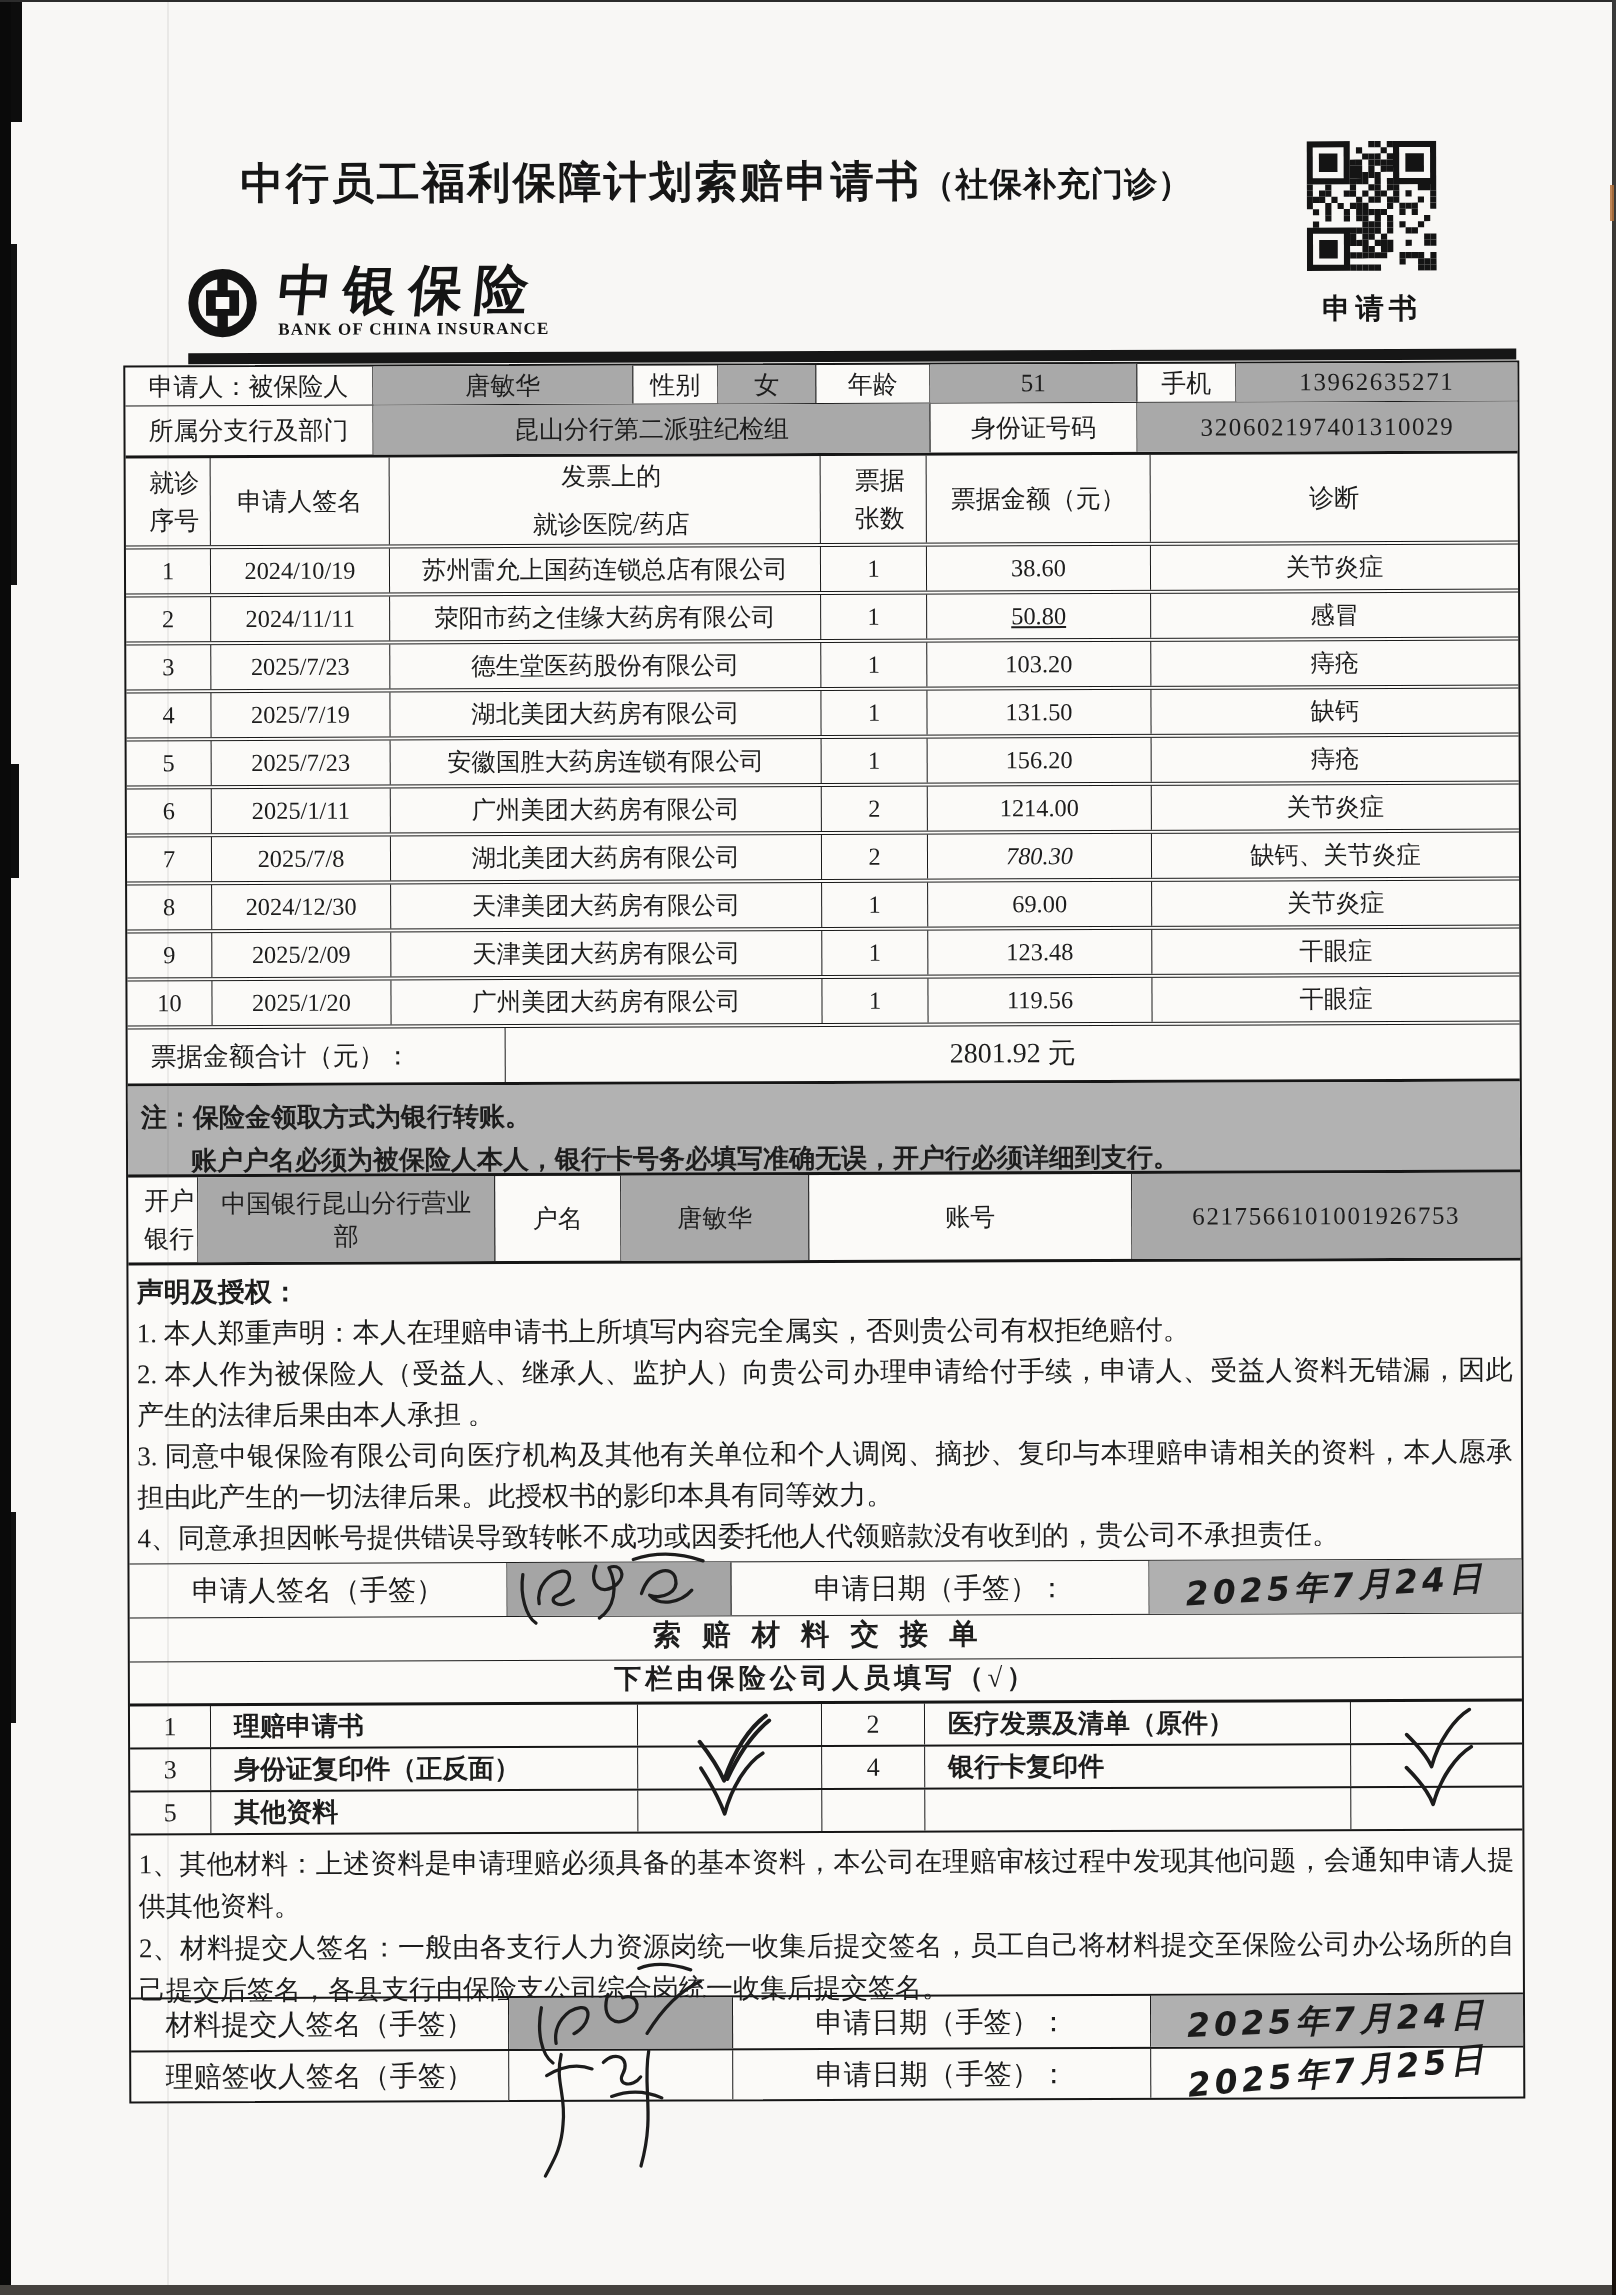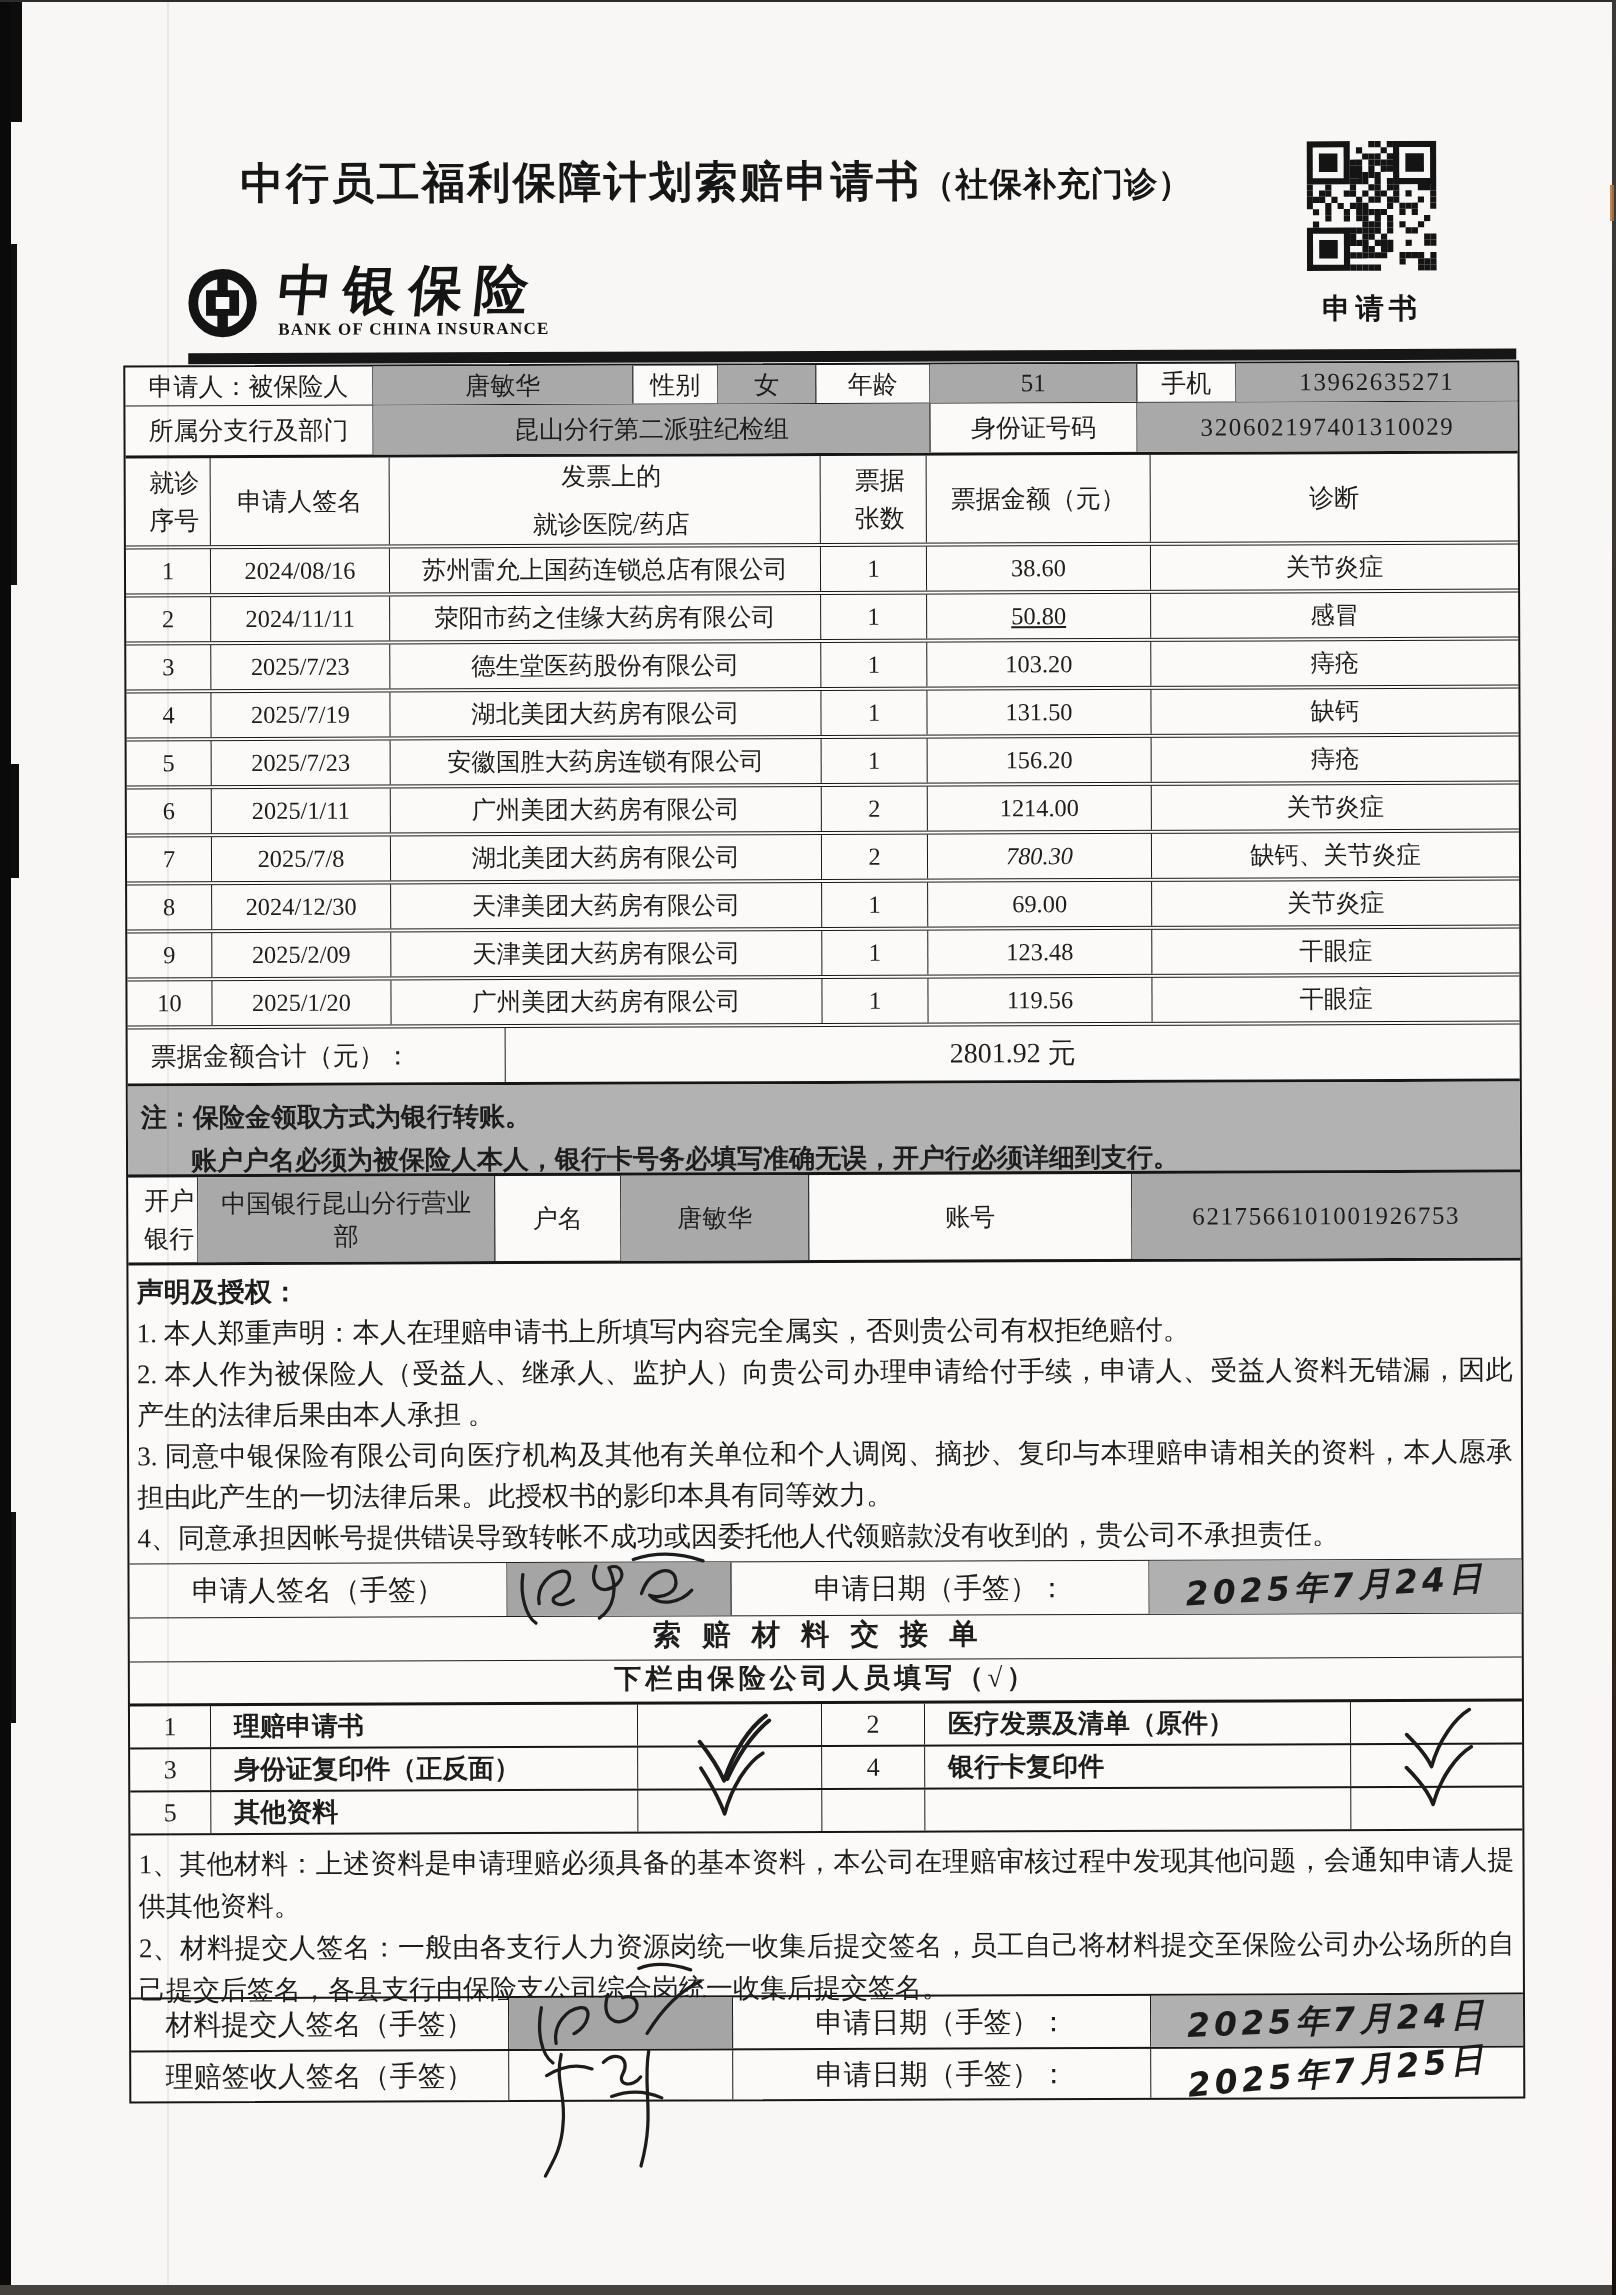--- a/index.html
+++ b/index.html
@@ -305,21 +305,21 @@
               <span>票据</span>
               <span>张数</span>
             </span>
         </div>
         <div class="c fz31" style="width:224px;">票据金额（元）</div>
         <div class="c fz31 last" style="flex:1;">诊断</div>
       </div>
 
       <div class="fr dbl" style="height:48px;">
         <div class="c fz30" style="width:85px;">1</div>
-        <div class="c fz30" style="width:179px;">2024/08/16</div>
+        <div class="c fz30" style="width:179px;">2024/10/19</div>
         <div class="c fz30" style="width:431px;">苏州雷允上国药连锁总店有限公司</div>
         <div class="c fz30" style="width:106px;">1</div>
         <div class="c fz30" style="width:224px;">38.60</div>
         <div class="c fz30 last" style="flex:1;">关节炎症</div>
       </div>
       <div class="fr dbl" style="height:48px;">
         <div class="c fz30" style="width:85px;">2</div>
         <div class="c fz30" style="width:179px;">2024/11/11</div>
         <div class="c fz30" style="width:431px;">荥阳市药之佳缘大药房有限公司</div>
         <div class="c fz30" style="width:106px;">1</div>

